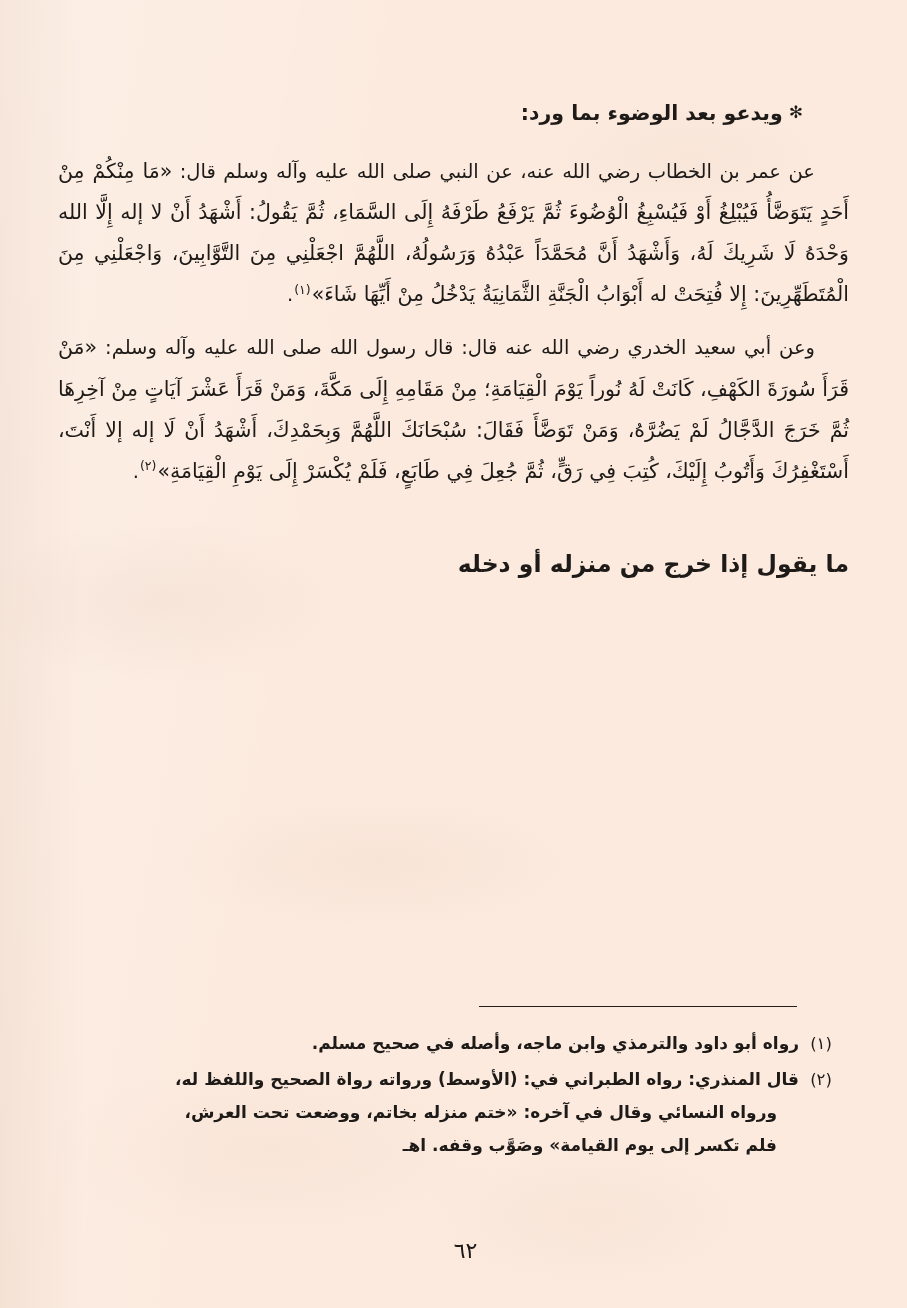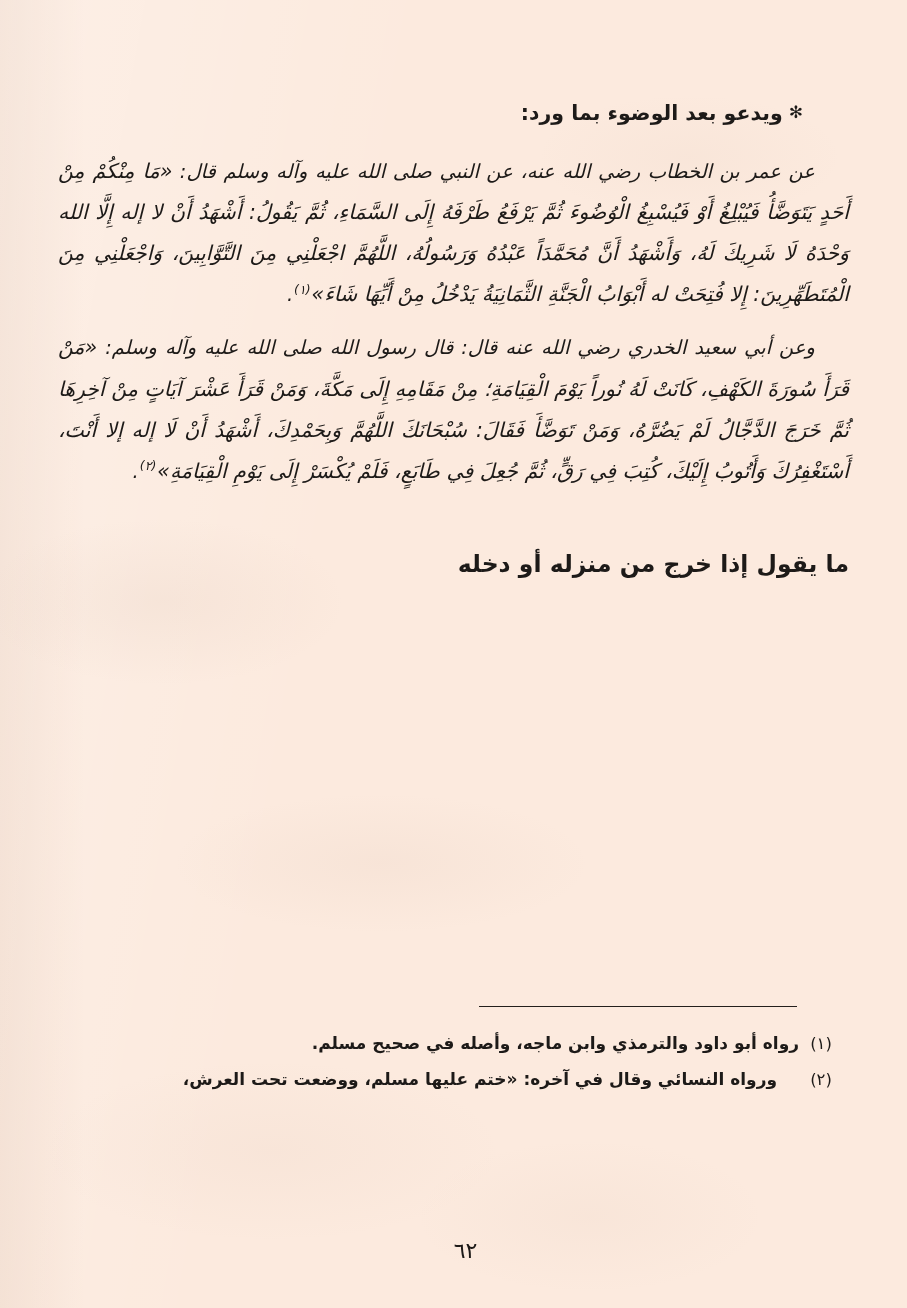--- a/index.html
+++ b/index.html
@@ -71,21 +71,20 @@
     margin-left: 6px;
   }
 
   p.body {
     margin: 12px 0 4px 0;
     text-align: justify;
     text-align-last: right;
     font-size: 19.5px;
     line-height: 2.06;
     text-indent: 34px;
-    font-style: italic;
   }
 
   .vocalized {
     font-size: 20.5px;
     line-height: 2.0;
   }
 
   .sec-heading {
     font-weight: bold;
     font-size: 23.5px;
@@ -188,20 +187,22 @@
     <div class="fn-item">
       <div class="fn-num">(١)</div>
       <div class="fn-text">
         <span class="ln">رواه أبو داود والترمذي وابن ماجه، وأصله في صحيح مسلم.</span>
       </div>
     </div>
 
     <div class="fn-item">
       <div class="fn-num">(٢)</div>
       <div class="fn-text">
-        <span class="ln ln2">ورواه النسائي وقال في آخره: «ختم عليها مسلم، ووضعت تحت العرش،</span>
+        <span class="ln">قال المنذري: رواه الطبراني في: (الأوسط) ورواته رواة الصحيح واللفظ له،</span>
+        <span class="ln ln2">ورواه النسائي وقال في آخره: «ختم منزله بخاتم، ووضعت تحت العرش،</span>
+        <span class="ln ln3">فلم تكسر إلى يوم القيامة» وصَوَّب وقفه. اهـ</span>
       </div>
     </div>
   </div>
 
   <div class="folio">٦٢</div>
 
 </div>
 
 </body></html>

